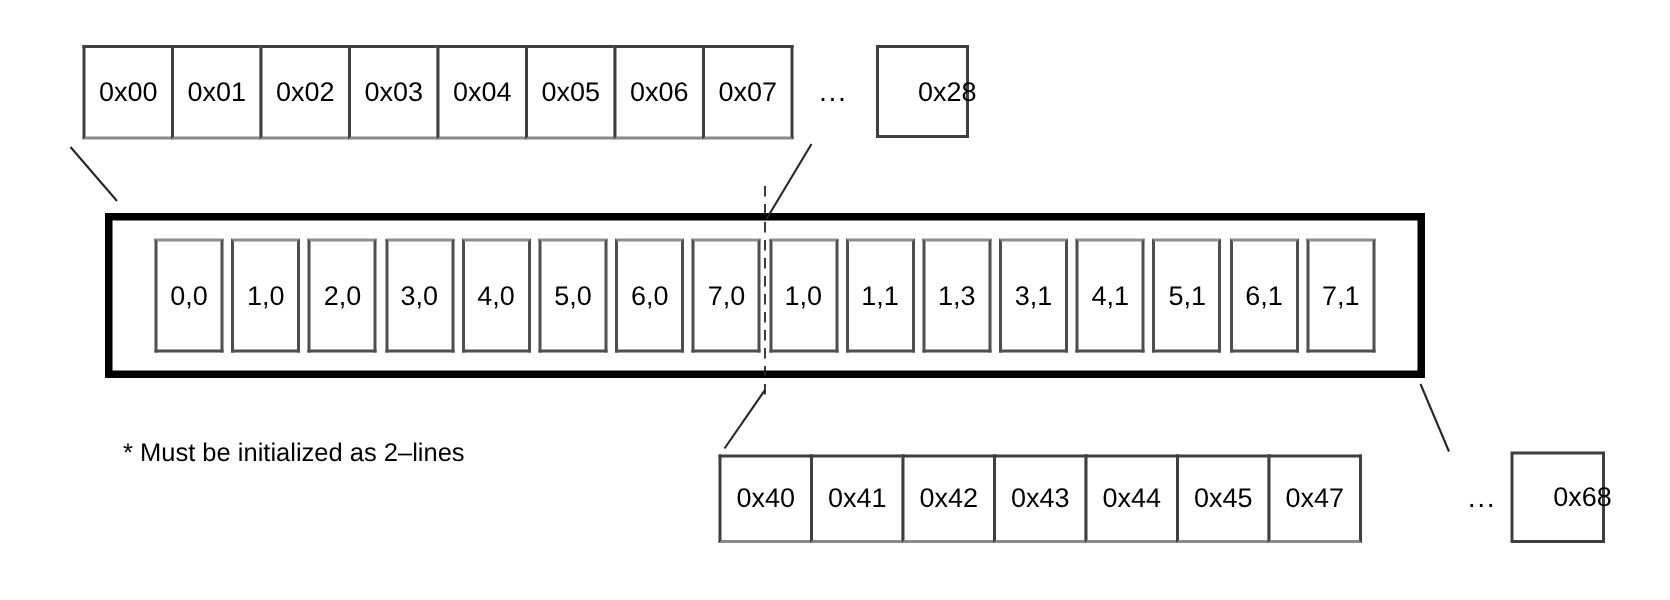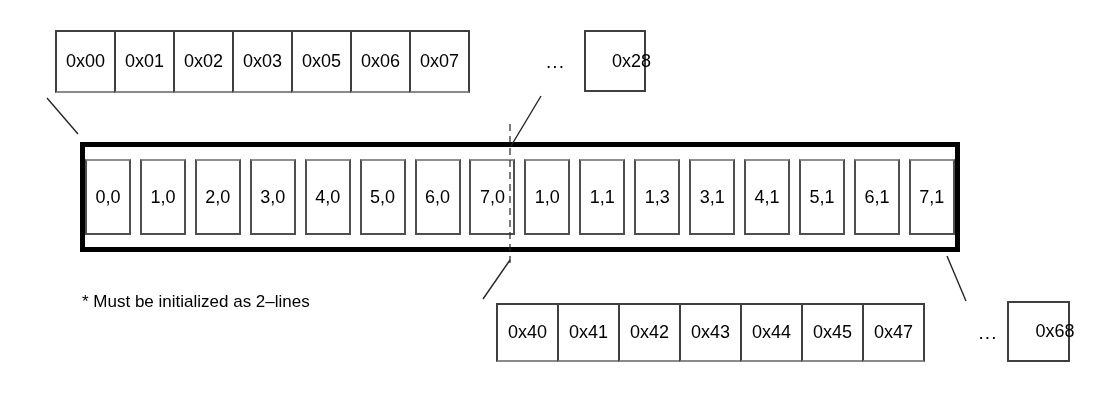--- a/index.html
+++ b/index.html
@@ -18,42 +18,42 @@
     display: flex; align-items: center; justify-content: center;
     font-size: 18px; background: var(--background, #fff);
   }
   
   .top-row { left: 55px; top: 30px; }
   .top-row .addr-cell { width: 61px; height: 63px; border: 2px solid var(--cell-border, #3f3f3f); border-bottom-color: var(--cell-border-soft, #8a8a8a); margin-left: -2px; }
   .top-row .addr-cell:first-of-type { margin-left: 0; }
   
   .bottom-row { left: 479px; top: 303px; }
   .bottom-row .addr-cell { width: 63px; height: 59px; border: 2px solid var(--cell-border, #3f3f3f); border-bottom-color: var(--cell-border-soft, #8a8a8a); margin-left: -2px; }
-  .bottom-row .addr-cell:first-of-type { margin-left: 17px; }
+  .bottom-row .addr-cell:first-of-type { margin-left: 0; }
   
   .solo-box {
     position: absolute; box-sizing: border-box;
     border: 2px solid var(--cell-border, #3f3f3f);
     display: flex; align-items: center; justify-content: center;
     font-size: 18px; background: var(--background, #fff); padding-left: 33px;
   }
   .box-top { left: 584px; top: 30px; width: 62px; height: 62px; }
   .box-bottom { left: 1007px; top: 301px; width: 63px; height: 61px; }
   .ellipsis {
     position: absolute; display: flex; align-items: center; justify-content: center;
     font-size: 19px; letter-spacing: 1px;
   }
   .ellipsis-top { left: 527px; top: 30px; width: 57px; height: 63px; }
   .ellipsis-bottom { left: 969px; top: 303px; width: 38px; height: 59px; }
   
   .buffer {
     position: absolute; left: 70px; top: 142px; width: 880px; height: 110px;
     box-sizing: border-box; border: 5px solid var(--container-border, #000);
     display: flex; align-items: center; justify-content: space-between;
-    padding: 0 0; background: var(--background, #fff); margin-left: 10px;
+    padding: 0 28px; background: var(--background, #fff);
   }
   .buffer-cell {
     width: 46px; height: 76px; box-sizing: border-box;
     border: 2px solid var(--inner-cell-border, #4f4f4f);
     border-top-color: var(--inner-cell-border-top, #8f8f8f);
     display: flex; align-items: center; justify-content: center;
     font-size: 18px; background: var(--background, #fff);
   }
   .footnote { position: absolute; left: 82px; top: 292px; font-size: 17px; }
   svg.overlay { position: absolute; left: 0; top: 0; pointer-events: none; }
@@ -68,20 +68,21 @@
   <div class="row top-row">
 
       <div class="cell addr-cell">0x00</div>
 
       <div class="cell addr-cell">0x01</div>
 
       <div class="cell addr-cell">0x02</div>
 
       <div class="cell addr-cell">0x03</div>
 
+      <div class="cell addr-cell">0x04</div>
 
       <div class="cell addr-cell">0x05</div>
 
       <div class="cell addr-cell">0x06</div>
 
       <div class="cell addr-cell">0x07</div>
     </div>
   <div class="ellipsis ellipsis-top">...</div>
   <div class="solo-box box-top">0x28</div>
 

